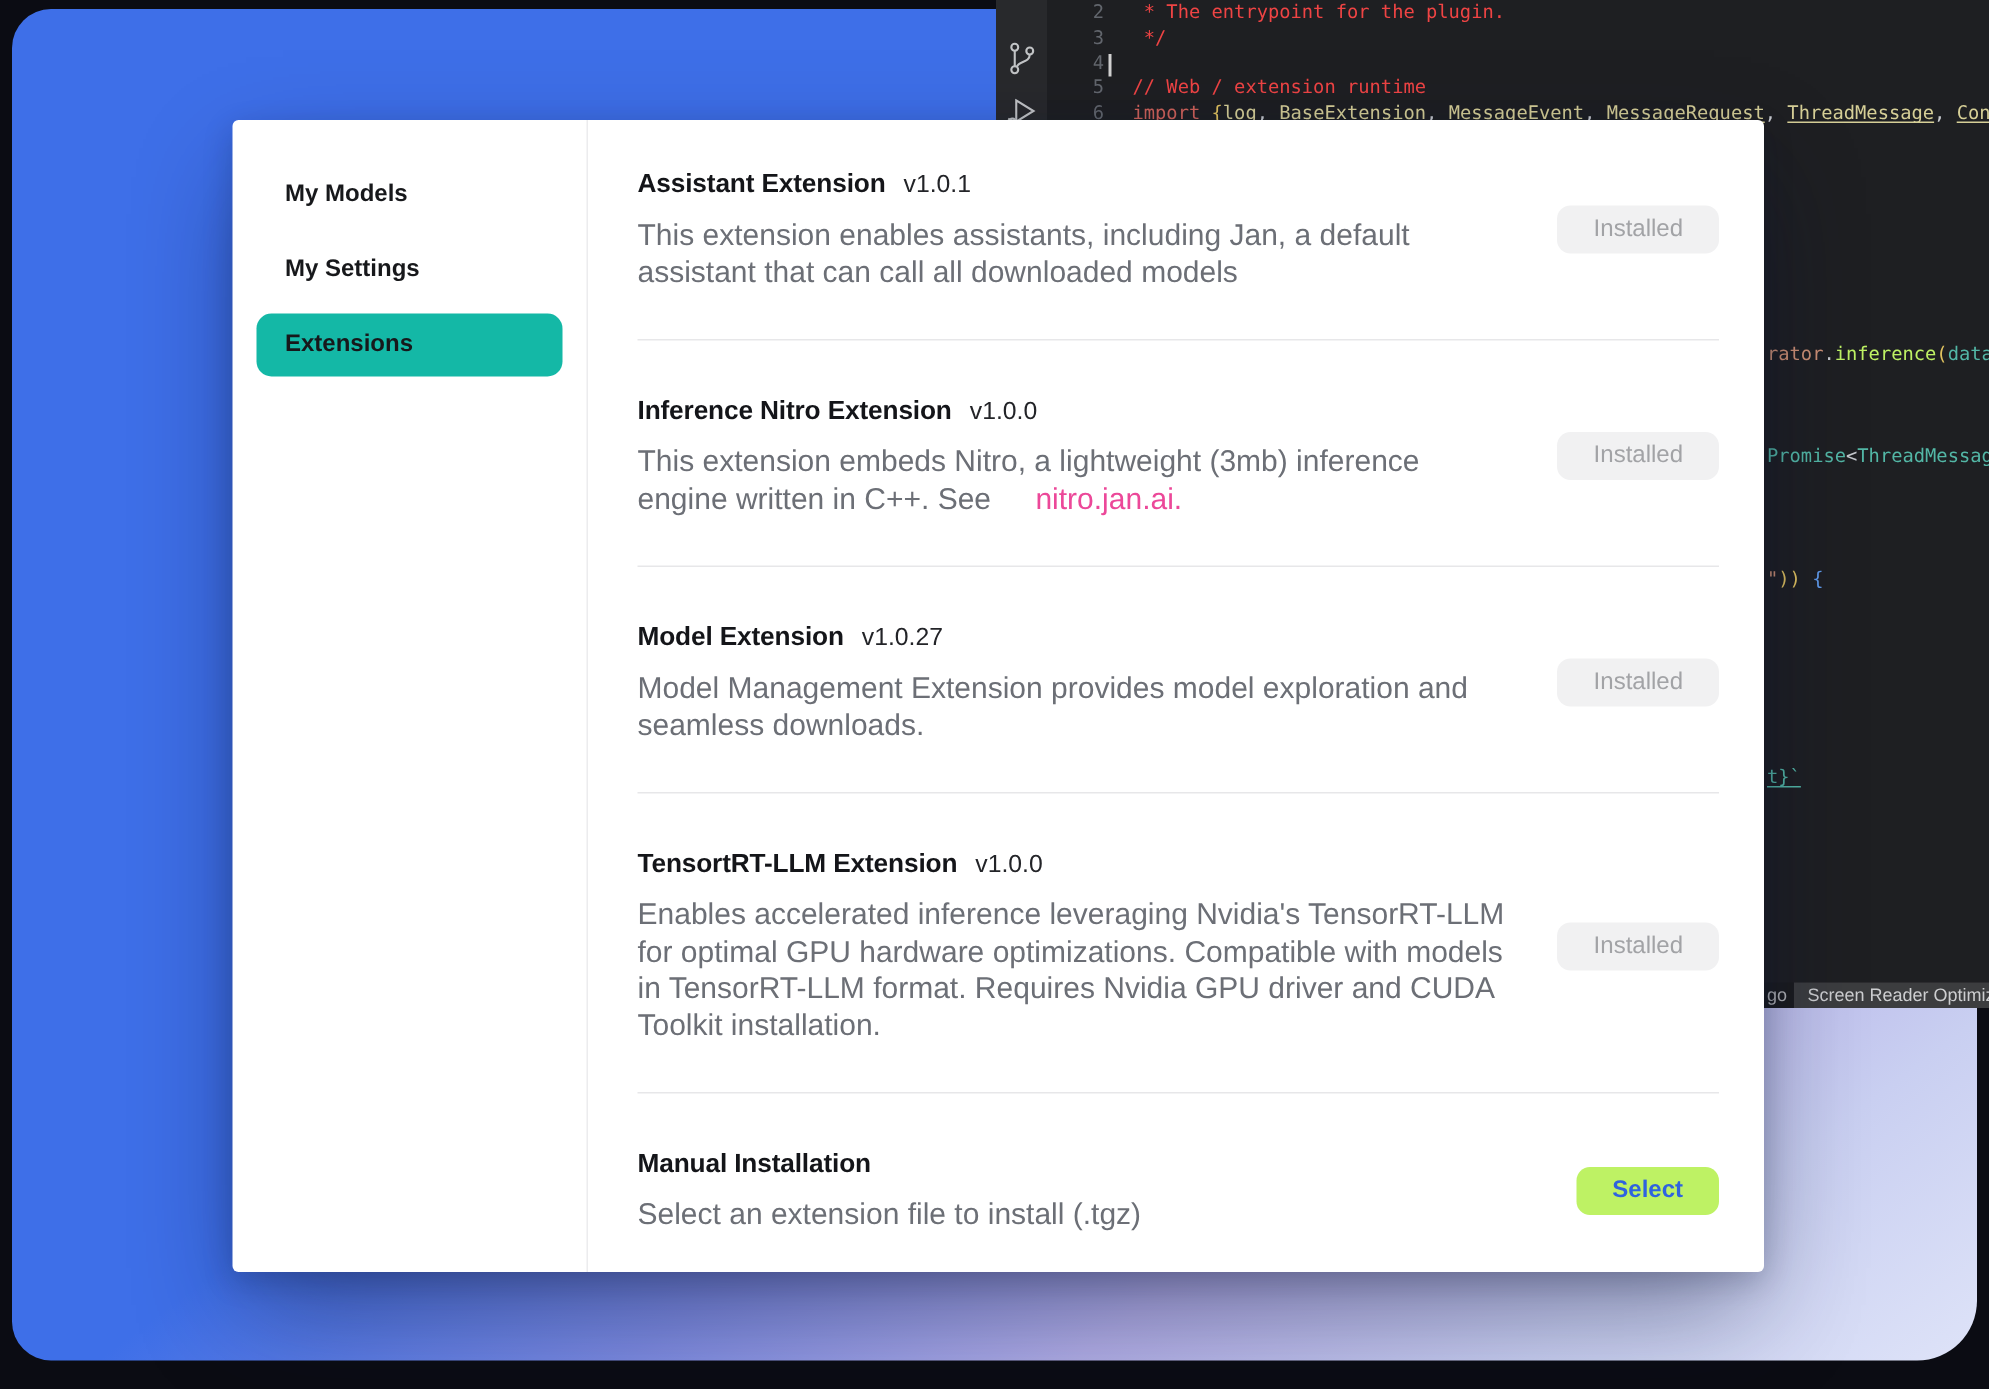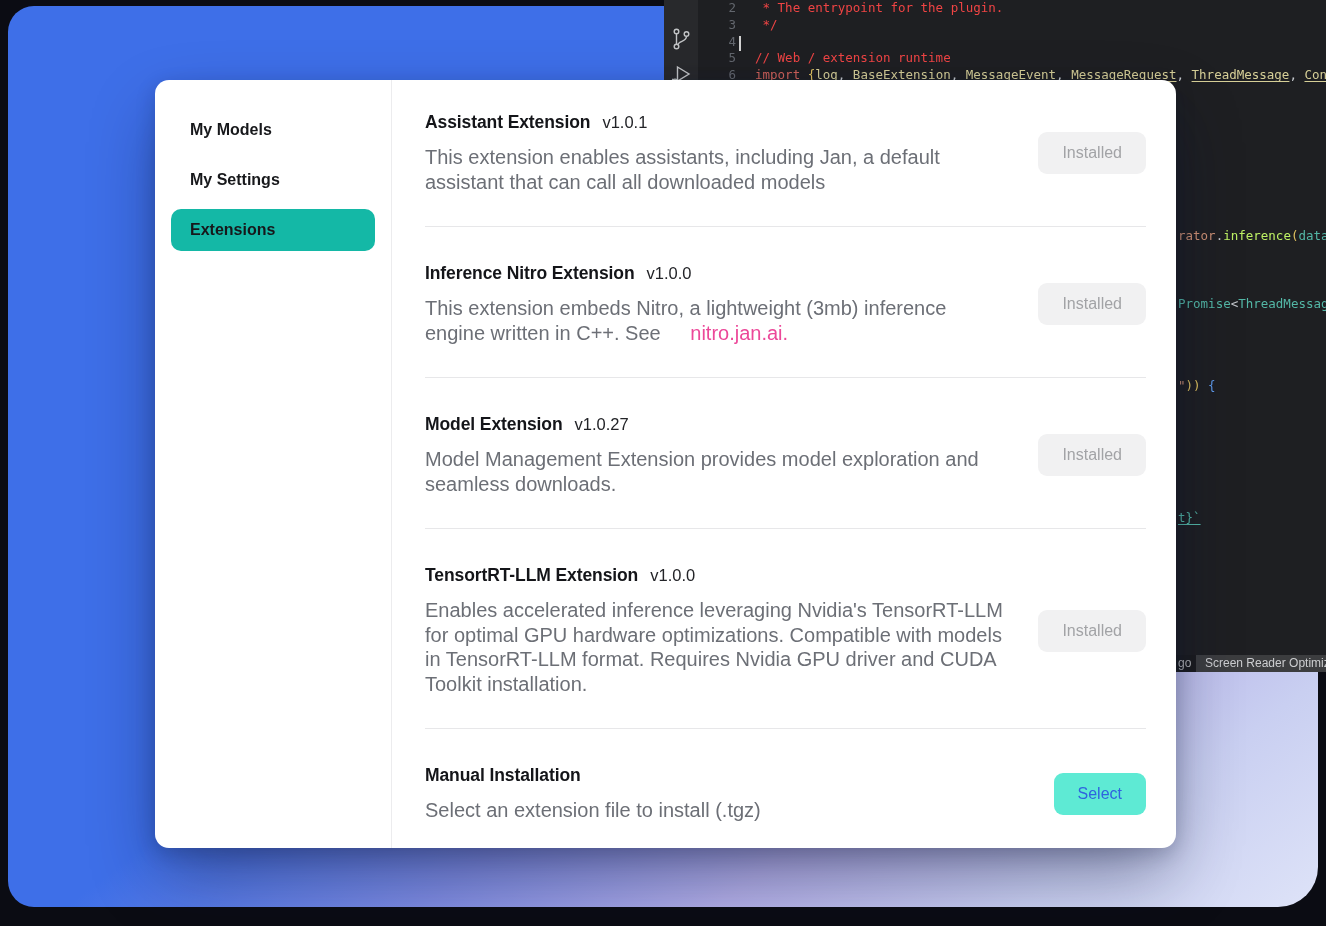--- a/index.html
+++ b/index.html
@@ -42,21 +42,21 @@
   .tok-bluebrace{color:#5f9bea}
   .tok-u{text-decoration:underline;text-underline-offset:2px;}
   .statusbar{position:absolute;left:0;bottom:0;right:0;height:17px;
     background:#1b1c1e;font-size:12px;color:#b3b4b6;}
   .sb-left{position:absolute;left:514px;top:1px;}
   .sb-chip{position:absolute;left:532px;top:0;height:17px;line-height:17px;
     background:#3c3d3f;color:#cdced0;padding:0 9px;white-space:nowrap;}
 
   
   .modal{position:absolute;left:155px;top:80px;width:1021px;height:768px;
-    background:#ffffff;border-radius:14px;display:flex;
+    background:#ffffff;border-radius:4px;display:flex;
     box-shadow:0 30px 70px -8px rgba(12,18,50,.45),0 6px 20px rgba(12,18,50,.2);}
   .sidebar{width:237px;flex:0 0 237px;border-right:1px solid #ececee;
     padding:29px 0 0 16px;box-sizing:border-box;}
   .side-item{width:204px;height:42px;border-radius:10px;display:flex;
     align-items:center;padding-left:19px;box-sizing:border-box;
     margin-bottom:8px;font-size:16px;font-weight:700;color:#17181b;
     cursor:pointer;}
   .side-item.active{background:#14b8a6;}
   .content{flex:1;padding:0 30px 0 33px;box-sizing:border-box;overflow:hidden;}
   .ext-row{display:flex;justify-content:space-between;align-items:center;
@@ -64,25 +64,25 @@
   .ext-row:first-child{padding-top:32px;}
   .ext-row:last-child{border-bottom:none;padding-bottom:24px;}
   .ext-title-row{display:flex;align-items:baseline;}
   .ext-name{font-size:17.5px;font-weight:700;color:#141519;
     letter-spacing:-.1px;}
   .ext-version{font-size:16.5px;font-weight:400;color:#232428;
     margin-left:12px;}
   .ext-desc{margin:12px 0 0 0;font-size:20px;line-height:24.5px;
     color:#6c6f76;max-width:578px;}
   .ext-link{color:#ec4899;cursor:pointer;margin-left:24px;}
-  .btn{border:none;height:42px;border-radius:9px;font-size:16px;
+  .btn{border:none;height:32px;border-radius:9px;font-size:16px;
     padding:0 24px;cursor:pointer;flex:0 0 auto;
     font-family:"Liberation Sans","DejaVu Sans",sans-serif;}
   .btn.installed{background:#f1f1f2;color:#a2a3a6;font-weight:500;}
-  .btn.select{background:#5eead4;color:#2f63df;font-weight:400;}
+  .btn.select{background:#bef264;color:#2f63df;font-weight:700;}
 </style>
 </head>
 <body>
 
 <div class="backdrop"></div>
 
 <div class="vscode">
   <div class="activitybar">
     <svg class="ab-icon1" width="24" height="26" viewBox="0 0 24 26" fill="none" stroke="#c2c4c6" stroke-width="1.4">
       <circle cx="7.5" cy="5.5" r="2.3"></circle>

